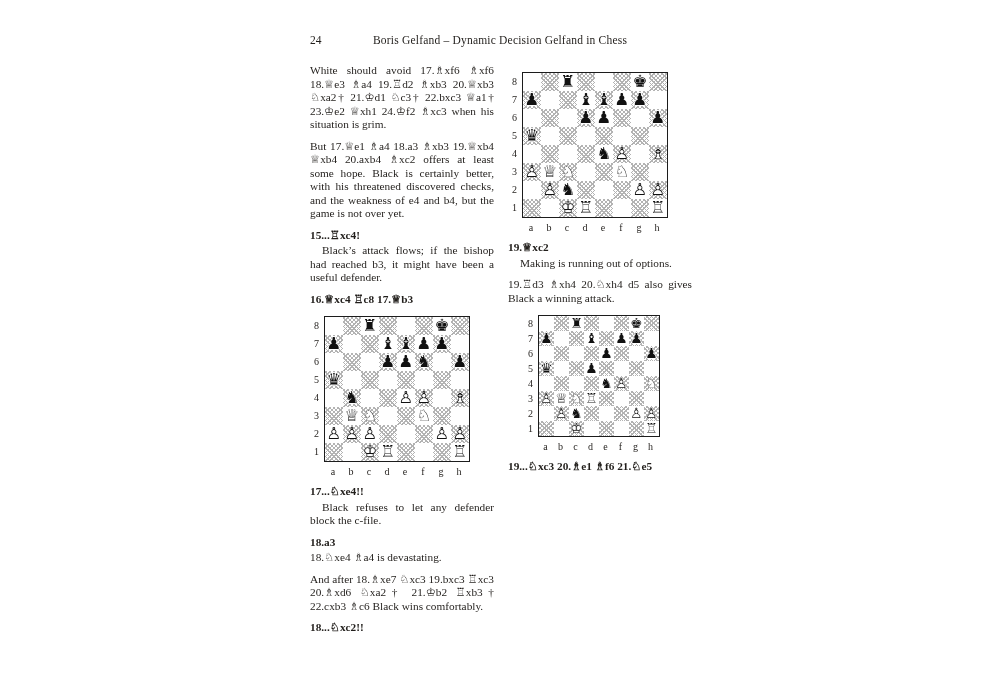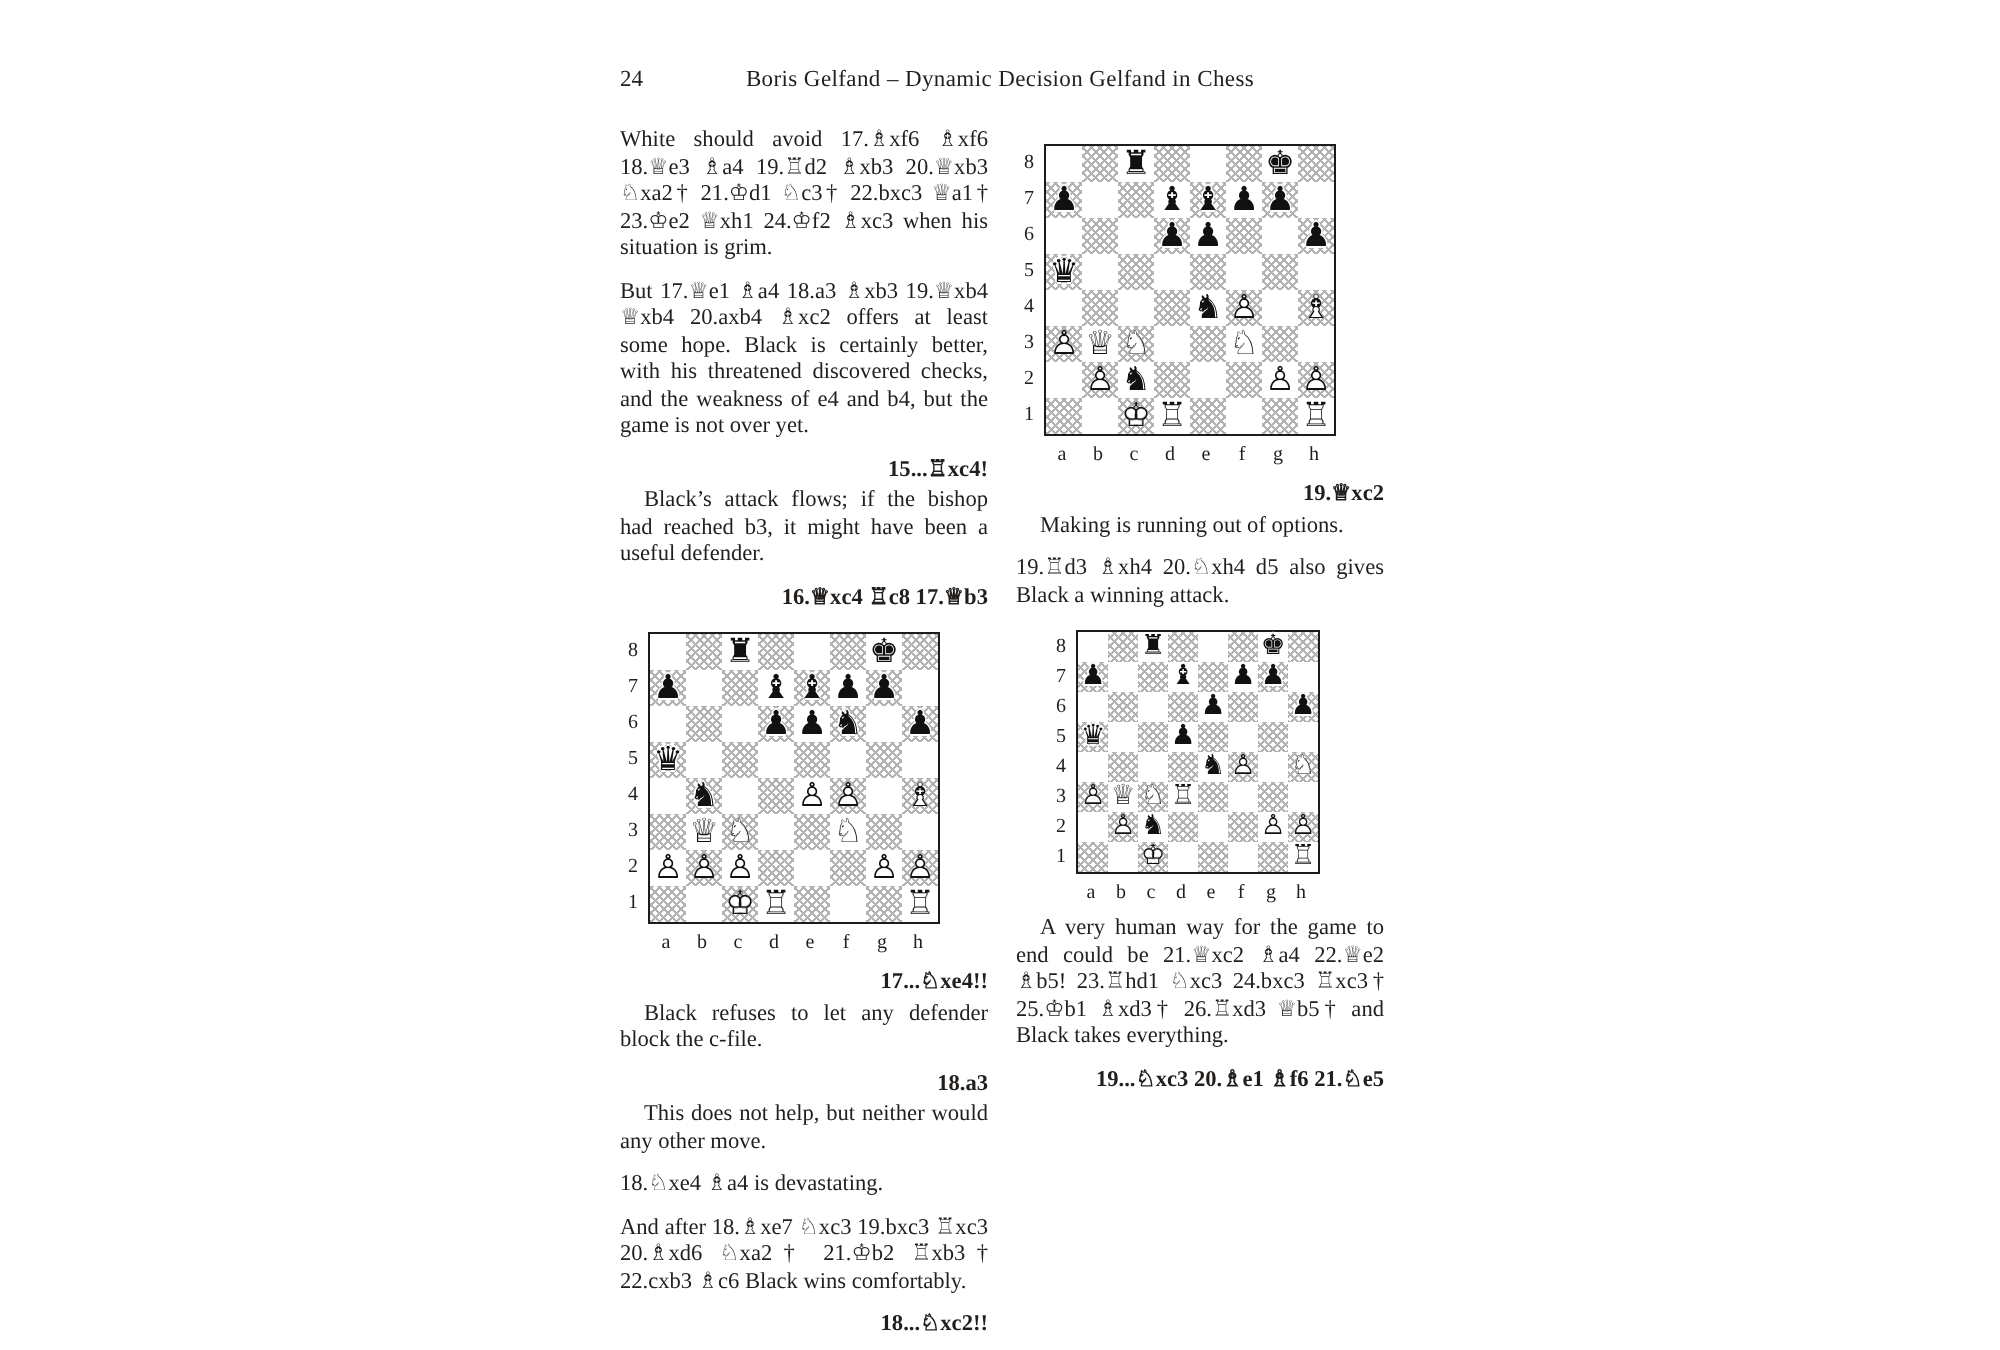--- a/index.html
+++ b/index.html
@@ -11,21 +11,21 @@
 
   .pagenum { position:absolute; left:310px; top:34px; font-size:11.5px; }
   .booktitle { position:absolute; left:290px; top:34px; width:420px; text-align:center; font-size:11.5px; letter-spacing:0.2px; }
 
   .col { position:absolute; width:184px; font-size:11.3px; line-height:13.5px; text-align:justify; }
   .col-left  { left:310px; top:64px; }
   .col-right { left:508px; top:62px; }
 
   p.body    { margin:0 0 8px 0; }
   p.indent  { text-indent:12px; }
-  p.heading { font-weight:bold; text-align:right; margin:8px 0 2px 0; }
+  p.heading { font-weight:bold; text-align:left; margin:8px 0 2px 0; }
 
   
   .diagram {
     display:grid;
     grid-template-columns:14px auto;
     grid-template-rows:auto 15px;
     margin:10px 0 6px 0;
     --sq:18px;
   }
   .diagram.small { --sq:15px; margin-left:16px; }
@@ -208,21 +208,20 @@
           <div>e</div>
           <div>f</div>
           <div>g</div>
           <div>h</div>
         </div>
     </div>
 
     <p class="heading">17...♘xe4!!</p>
     <p class="body indent">Black refuses to let any defender block the c-file.</p>
     <p class="heading">18.a3</p>
-    <p class="body indent">This does not help, but neither would any other move.</p>
     <p class="body">18.♘xe4 ♗a4 is devastating.</p>
     <p class="body">And after 18.♗xe7 ♘xc3 19.bxc3 ♖xc3 20.♗xd6 ♘xa2† 21.♔b2 ♖xb3† 22.cxb3 ♗c6 Black wins comfortably.</p>
     <p class="heading">18...♘xc2!!</p>
   </div>
 
   <div class="col col-right">
     <div class="diagram">
       <div class="ranks">
           <div>8</div>
           <div>7</div>
@@ -493,17 +492,16 @@
           <div>b</div>
           <div>c</div>
           <div>d</div>
           <div>e</div>
           <div>f</div>
           <div>g</div>
           <div>h</div>
         </div>
     </div>
 
-    <p class="body indent">A very human way for the game to end could be 21.♕xc2 ♗a4 22.♕e2 ♗b5! 23.♖hd1 ♘xc3 24.bxc3 ♖xc3† 25.♔b1 ♗xd3† 26.♖xd3 ♕b5† and Black takes everything.</p>
     <p class="heading">19...♘xc3 20.♗e1 ♗f6 21.♘e5</p>
   </div>
 
 </div>
 
 </body></html>

